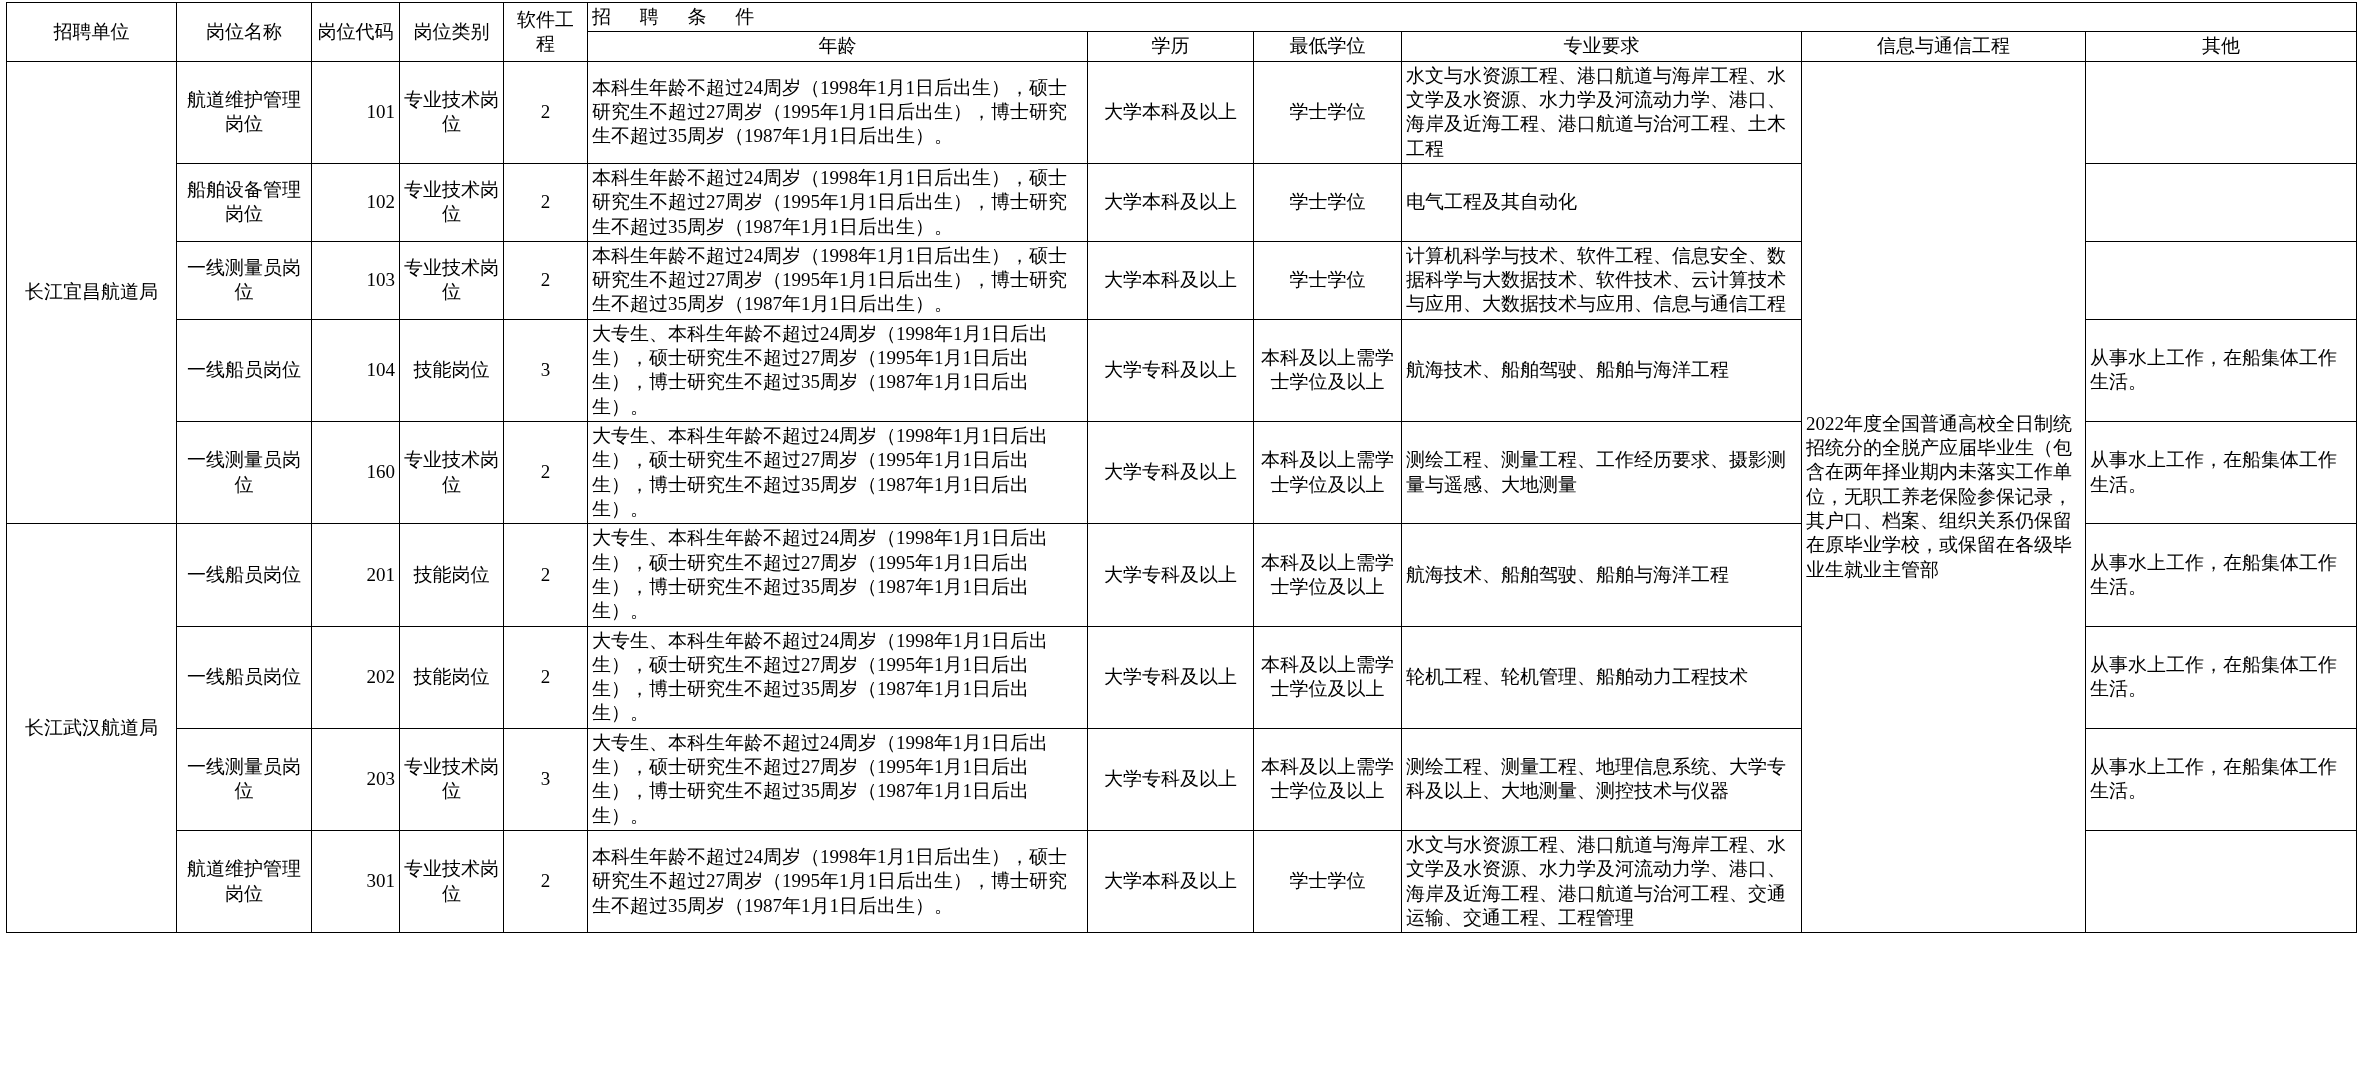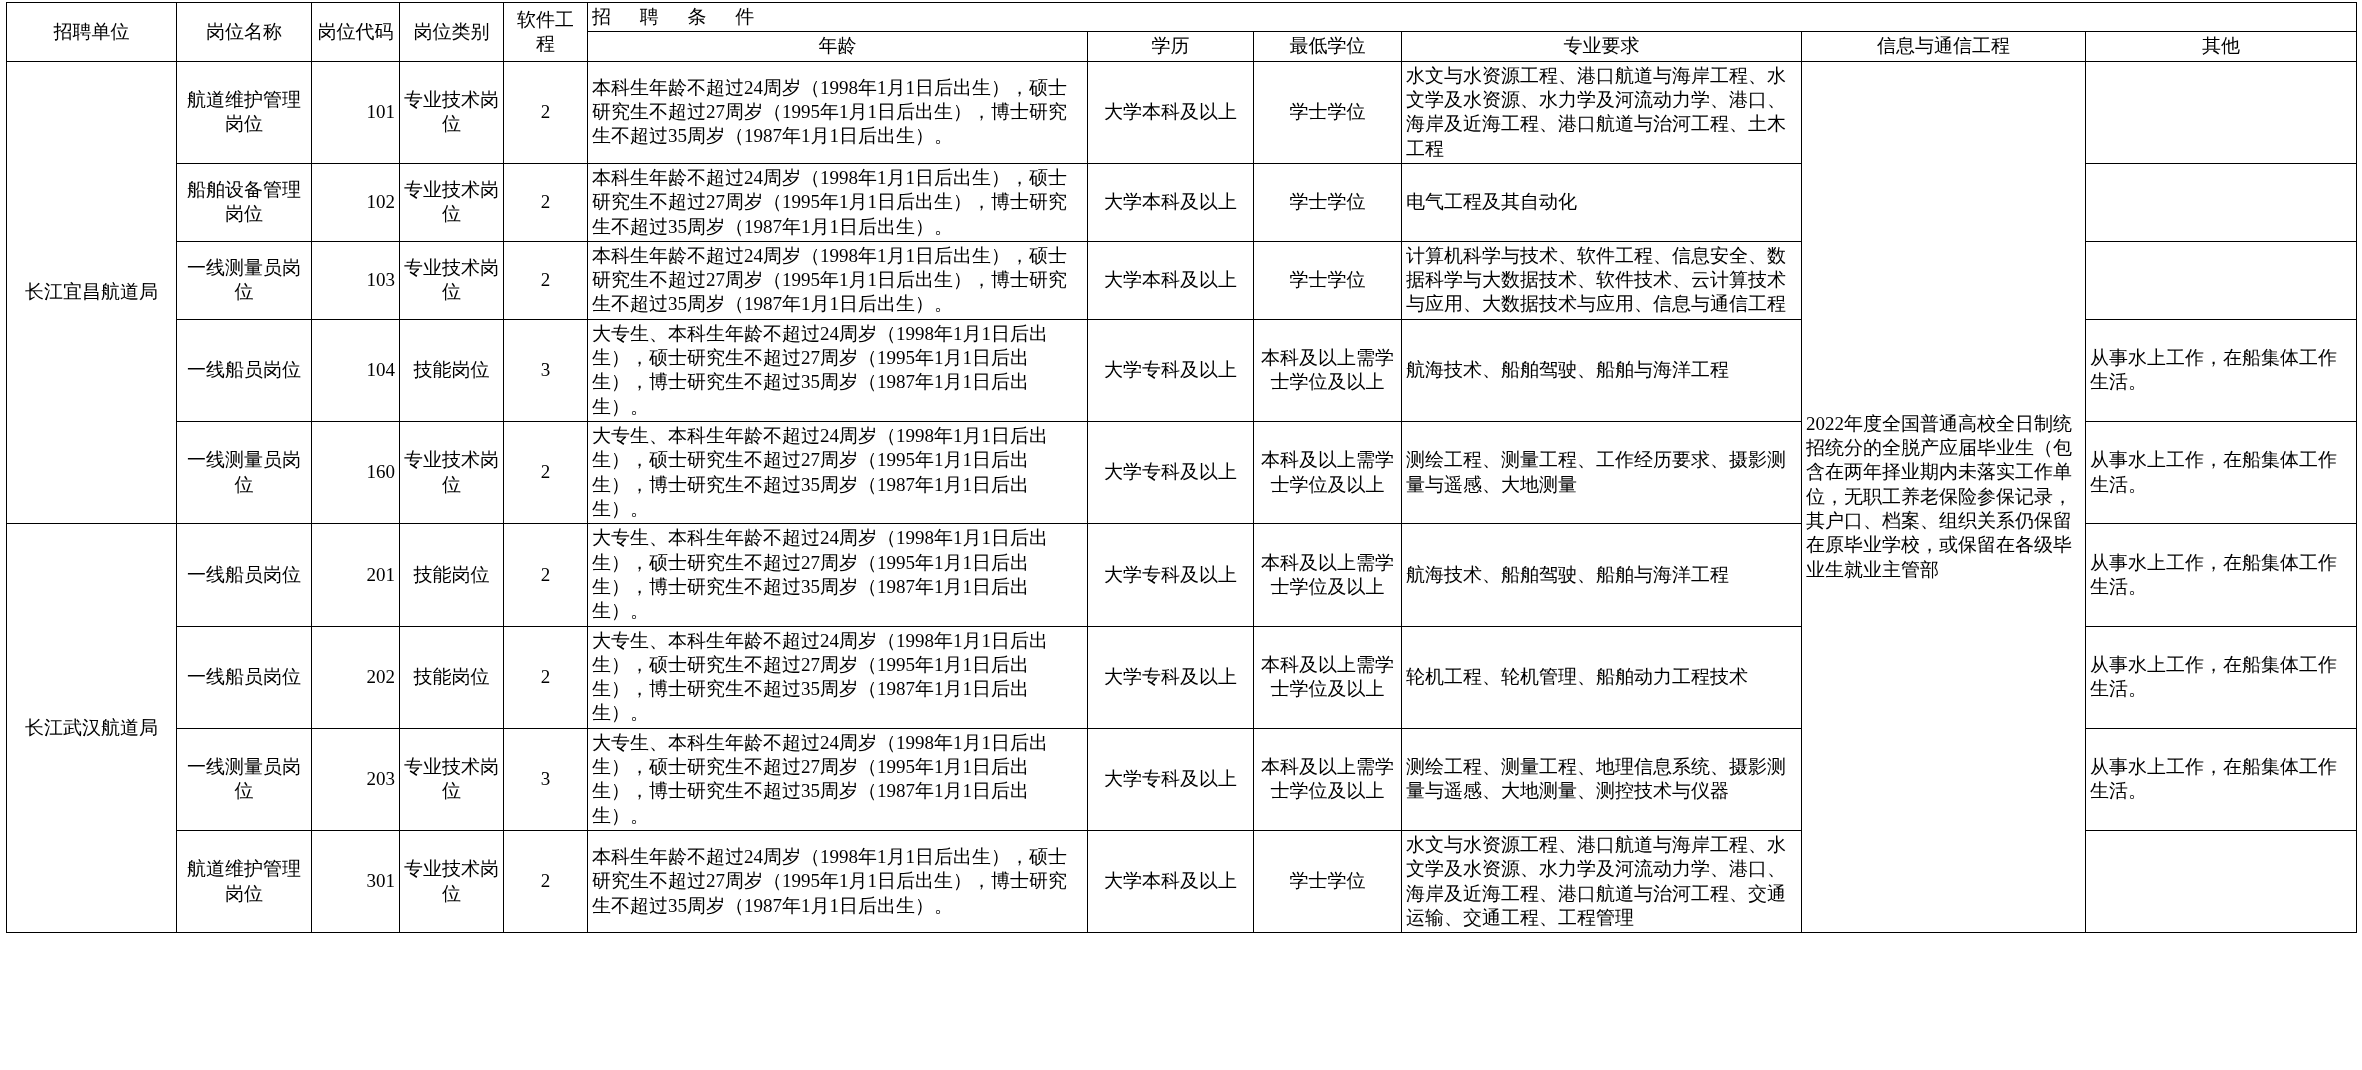--- a/index.html
+++ b/index.html
@@ -191,21 +191,21 @@
       </tr>
 
       <tr>
         <td class="postname">一线测量员岗位</td>
         <td class="c">203</td>
         <td class="type">专业技术岗位</td>
         <td class="num">3</td>
         <td class="age">大专生、本科生年龄不超过24周岁（1998年1月1日后出生），硕士研究生不超过27周岁（1995年1月1日后出生），博士研究生不超过35周岁（1987年1月1日后出生）。</td>
         <td class="edu">大学专科及以上</td>
         <td class="degree">本科及以上需学士学位及以上</td>
-        <td class="major">测绘工程、测量工程、地理信息系统、摄影测量与遥感、大地测量、测控技术与仪器</td>
+        <td class="major">测绘工程、测量工程、地理信息系统、大学专科及以上、大地测量、测控技术与仪器</td>
         <td class="other">从事水上工作，在船集体工作生活。</td>
       </tr>
 
       <tr>
         <td class="postname">航道维护管理岗位</td>
         <td class="c">301</td>
         <td class="type">专业技术岗位</td>
         <td class="num">2</td>
         <td class="age">本科生年龄不超过24周岁（1998年1月1日后出生），硕士研究生不超过27周岁（1995年1月1日后出生），博士研究生不超过35周岁（1987年1月1日后出生）。</td>
         <td class="edu">大学本科及以上</td>

